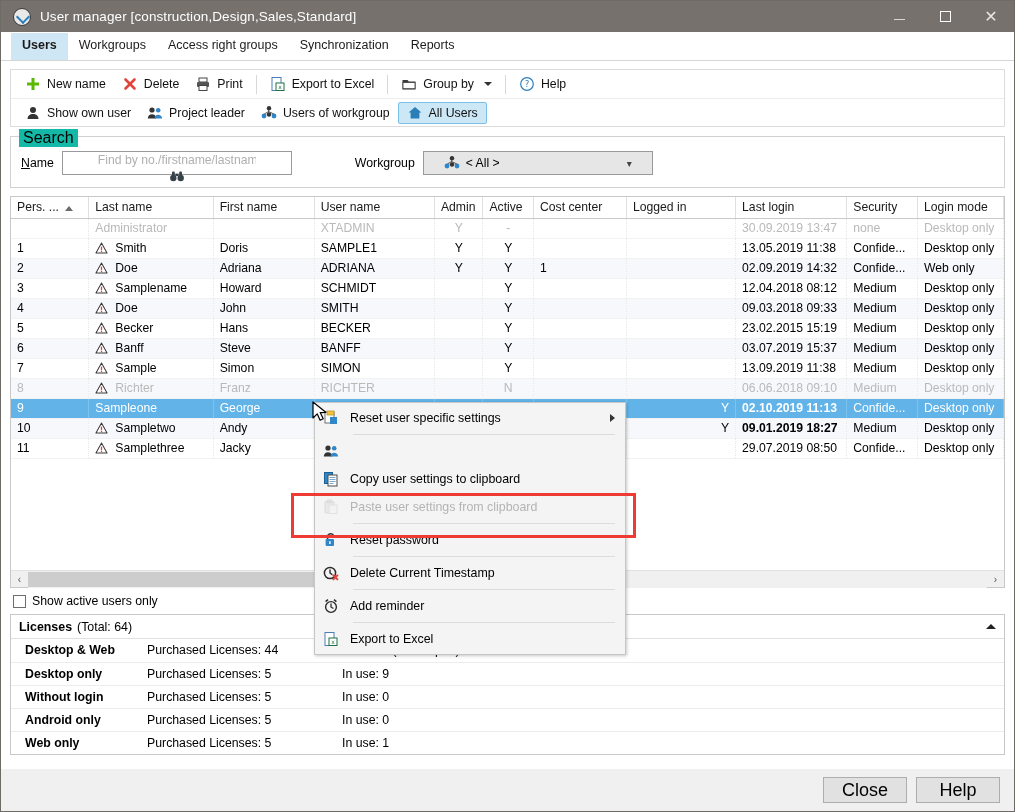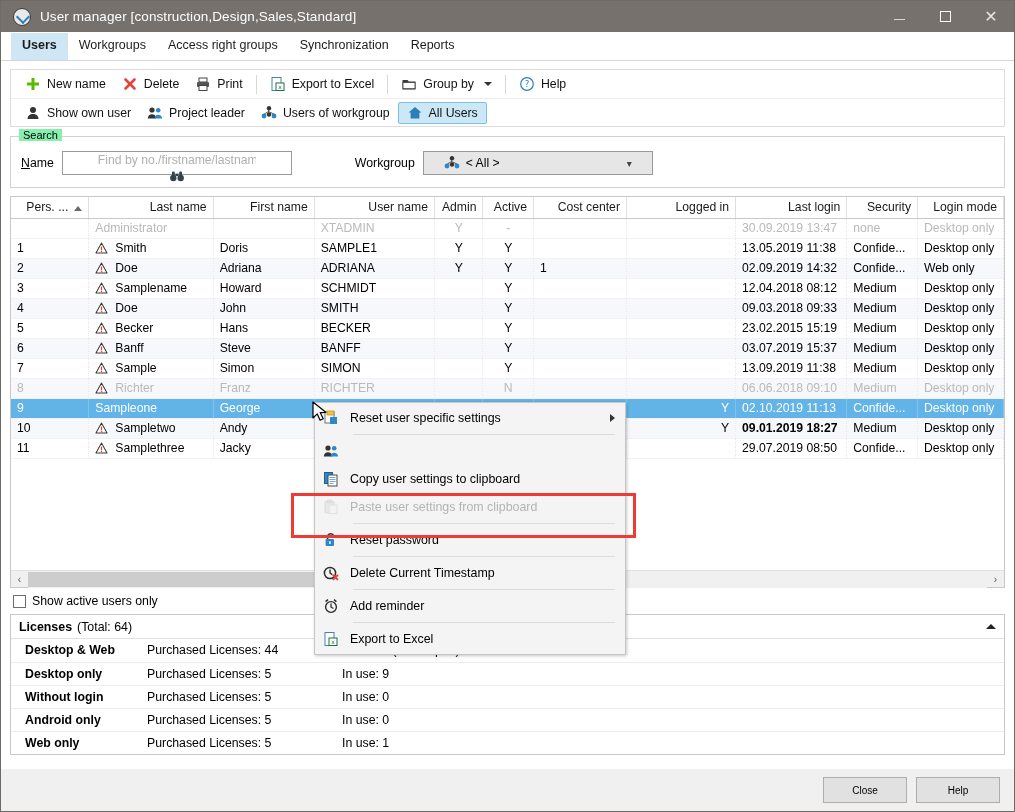--- a/index.html
+++ b/index.html
@@ -49,48 +49,48 @@
   .tbitem.selected { background:#cce8f7; border:1px solid #7cc0e5; border-radius:2px; padding:2px 8px;}
   .caret-dn { width:0;height:0;border-left:4px solid transparent;border-right:4px solid transparent;
               border-top:4px solid #333; margin-left:4px;}
 
   
   .ic { width:16px; height:16px; display:inline-block; position:relative; flex:0 0 16px;}
   .ic svg { display:block; }
 
   
   .grp { margin:9px 9px 0 9px; border:1px solid #d2d2d2; position:relative; padding:14px 10px 12px 10px;}
-  .grp > .legend { position:absolute; top:-8px; left:8px; background:#86efac; padding:0 4px; font-size:11px;}
+  .grp > .legend { position:absolute; top:-8px; left:8px; background:#14b8a6; padding:0 4px; font-size:16px;}
   .searchrow { display:flex; align-items:center; gap:8px; }
   .lbl { font-size:12.3px; }
   .lbl u { text-decoration:underline; }
   .txtin { width:230px; height:24px; border:1px solid #9a9a9a; background:#fff;
            display:flex; align-items:center; padding:0 6px;flex-direction:column; }
   .txtin input { border:0; outline:0; flex:1; font-size:12.2px; font-family:"Liberation Sans",sans-serif;
                  color:#111; background:transparent; }
   .txtin input::placeholder { color:#b0b0b0; }
   .combo { width:230px; height:24px; border:1px solid #9a9a9a; background:#e6e6e6;
            display:flex; align-items:center; gap:6px; padding:0 20px; font-size:12.2px;}
   .combo .chev { margin-left:auto; color:#444; font-size:10px; }
 
   
   .gridwrap { margin:8px 9px 0 9px; border:1px solid #c8c8c8; background:#fff;
               height:392px; position:relative; display:flex; flex-direction:column; }
   table.grid { border-collapse:collapse; width:100%; table-layout:fixed; }
-  table.grid th { font-weight:normal; font-size:12.2px; text-align:right;
+  table.grid th { font-weight:normal; font-size:12.2px; text-align:left;
                   height:21px; padding:0 6px; background:#fff;
                   border-right:1px solid #dfdfdf; border-bottom:1px solid #c9c9c9;
                   color:#1a1a1a; white-space:nowrap; overflow:hidden;}
   table.grid td { font-size:12.2px; height:20px; padding:0 6px; white-space:nowrap;
                   border-right:1px dotted #e6e6e6; border-bottom:1px solid #f2f2f2;
                   overflow:hidden; }
   tr.alt td { background:#f7f8fc; }
   tr.dim td { color:#b9b9b9; }
   tr.sel td { background:#61b3e8; color:#fff; border-right:1px solid #7cc3ef; }
-  tr.sel td.bold { font-weight:normal; }
+  tr.sel td.bold { font-weight:bold; }
   td.bold { font-weight:bold; }
   .c-center { text-align:center; }
   .c-right { text-align:right; }
   .lastname-cell { display:flex; align-items:center; gap:7px; }
   .warn { width:13px; height:12px; flex:0 0 13px; }
   .sortarr { display:inline-block; margin-left:6px; vertical-align:middle;
              width:0;height:0;border-left:4px solid transparent;border-right:4px solid transparent;
              border-bottom:5px solid #6b6b6b;}
 
   .hscroll { height:17px; background:#f0f0f0; border-top:1px solid #e2e2e2;
@@ -114,21 +114,21 @@
   table.lictbl td { height:23px; font-size:12.3px; padding:0 8px;
                     border-bottom:1px solid #ececec; }
   table.lictbl td.k { font-weight:bold; width:128px; padding-left:14px;}
   table.lictbl td.p { width:195px; }
   table.lictbl tr:last-child td { border-bottom:0; }
 
   
   .footer { flex:0 0 42px; display:flex; align-items:center; justify-content:flex-end;
             gap:9px; padding-right:14px; background:#f0f0f0; }
   .btn { width:84px; height:26px; background:#e1e1e1; border:1px solid #adadad;
-         font-size:10px; display:flex; align-items:center; justify-content:center; }
+         font-size:18px; display:flex; align-items:center; justify-content:center; }
 
   
   .ctxmenu { position:absolute; left:313px; top:401px; width:312px;
              background:#f4f4f4; border:1px solid #c6c6c6; box-shadow:1px 1px 3px rgba(0,0,0,.22);
              z-index:40; padding:1px 0;}
   .ctxitem { display:flex; align-items:center; height:28px; padding:0 10px 0 8px; font-size:12.4px;
              position:relative; }
   .ctxitem .ic { margin-right:11px; }
   .ctxitem.disabled { color:#b4b4b4; }
   .ctxitem .sub { margin-left:auto; width:0;height:0;

